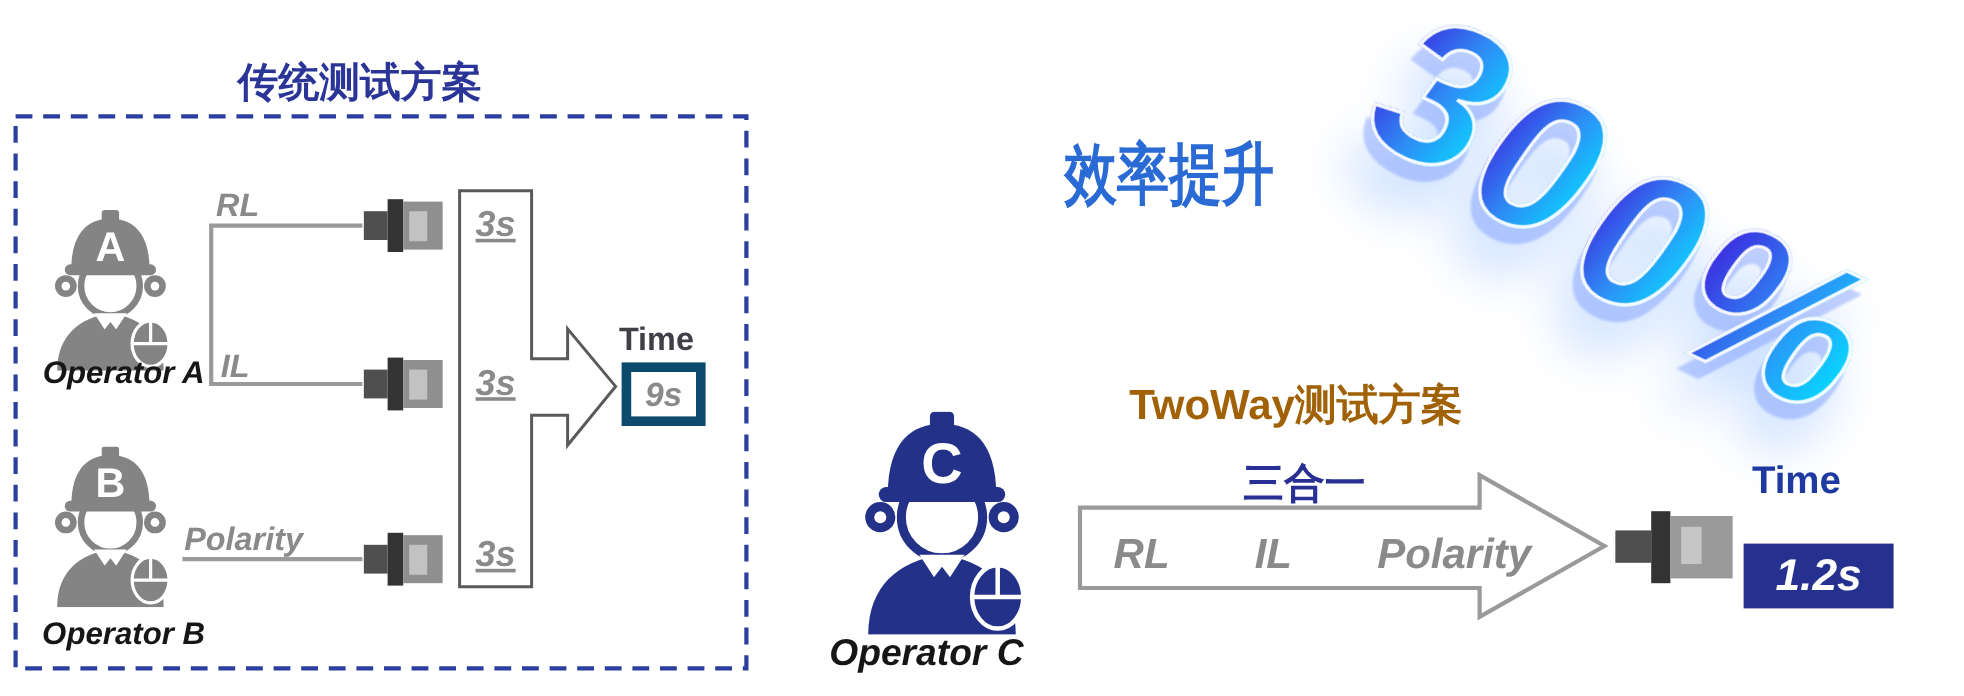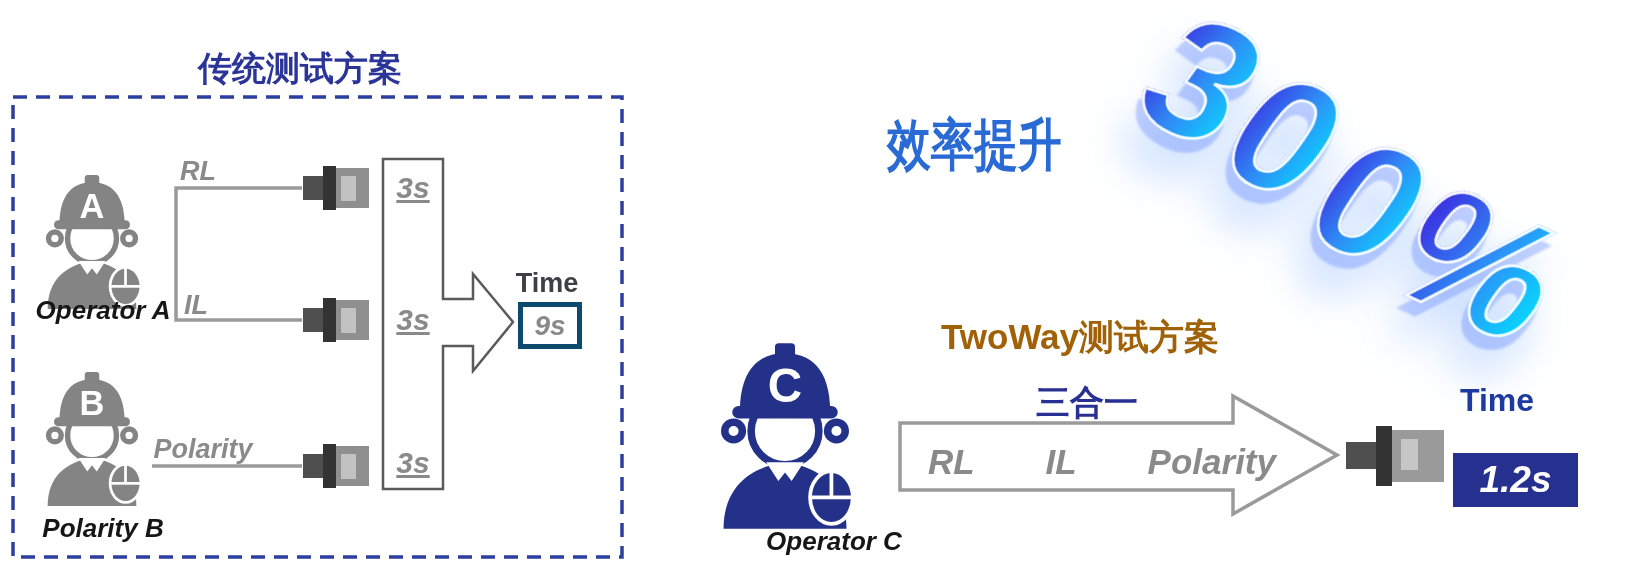--- a/index.html
+++ b/index.html
@@ -14,26 +14,26 @@
   .lt-title{left:198px;top:46px;width:210px;font-size:34px;font-weight:600;color:#2b3598;letter-spacing:0px;}
   .test-label{color:#8a8a8a;font-weight:bold;font-style:italic;font-size:27px;}
   .lbl-rl{left:180px;top:156px;}
   .lbl-il{left:184px;top:290px;}
   .lbl-pol{left:153px;top:434px;width:100px;text-align:center;}
   .dur-label{left:383px;width:60px;text-align:center;font-size:30px;font-weight:bold;font-style:italic;color:#8a8a8a;text-decoration:underline;}
   .dur-1{top:171px;}
   .dur-2{top:303px;}
   .dur-3{top:446px;}
   .time-label-left{left:514px;top:268px;width:66px;text-align:center;font-size:27px;font-weight:600;color:#3f3f46;}
-  .total-box-left{left:518px;top:302px;width:54px;height:37px;border:5px solid #0c4a6e;background:#fff;
+  .total-box-left{left:518px;top:302px;width:54px;height:37px;border:8px solid #0c4a6e;background:#fff;
     text-align:center;line-height:37px;font-size:28px;font-weight:bold;font-style:italic;color:#8a8a8a;}
   .op-label{font-style:italic;font-weight:bold;color:#161616;text-align:center;}
   .op-label-a{left:18px;top:295px;width:170px;font-size:26px;}
   .op-label-b{left:18px;top:513px;width:170px;font-size:26px;}
-  .op-label-c{left:744px;top:526px;width:180px;font-size:26px;}
+  .op-label-c{left:682px;top:526px;width:180px;font-size:31px;}
 
   
   .headline{left:887px;top:108px;font-size:56px;font-weight:bold;color:#2a6ad4;
     transform:scaleX(0.78);transform-origin:0 50%;white-space:nowrap;}
   .tw-title{left:941px;top:314px;font-size:35px;font-weight:600;color:#a16207;white-space:nowrap;}
   .combo{left:1028px;top:380px;width:110px;text-align:right;font-size:34px;font-weight:600;color:#283193;}
   .arrow-tests{left:928px;top:442px;width:348px;display:flex;justify-content:space-between;
     font-size:35px;font-weight:bold;font-style:italic;color:#8a8a8a;}
   .time-label-right{left:1453px;top:382px;width:88px;text-align:center;font-size:32px;font-weight:600;color:#1e3aa0;}
   .total-box-right{left:1453px;top:429px;width:125px;height:54px;background:#26308f;
@@ -114,21 +114,21 @@
       <path d="M6,148 C6,116 26,99 55,95 C84,99 104,116 104,148 Z" fill="currentColor"></path>
       <polygon points="40,95 55,118 70,95" fill="#ffffff"></polygon>
       <polygon points="55,103 48,112 55,133 62,112" fill="currentColor"></polygon>
       <g>
         <ellipse cx="92" cy="123" rx="17" ry="21" fill="currentColor" stroke="#ffffff" stroke-width="3"></ellipse>
         <line x1="92" y1="102" x2="92" y2="123" stroke="#ffffff" stroke-width="3"></line>
         <line x1="75" y1="123" x2="109" y2="123" stroke="#ffffff" stroke-width="3"></line>
       </g>
     </svg>
   </div>
-  <div class="abs op-label op-label-b">Polarity B</div>
+  <div class="abs op-label op-label-b">Operator B</div>
 
   <div class="abs test-label lbl-rl">RL</div>
   <div class="abs test-label lbl-il">IL</div>
   <div class="abs test-label lbl-pol">Polarity</div>
 
   <div class="conn" style="left:303px;top:163px;">
     <svg width="66" height="50" viewBox="0 0 66 50">
       <rect x="0" y="13" width="20" height="24" fill="#4f4f4f"></rect>
       <rect x="20" y="3" width="13" height="44" fill="#333333"></rect>
       <rect x="33" y="5" width="33" height="40" fill="#8f8f8f"></rect>

